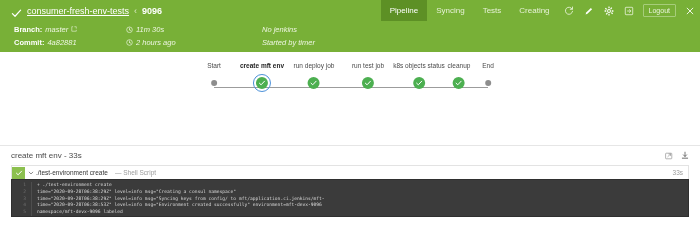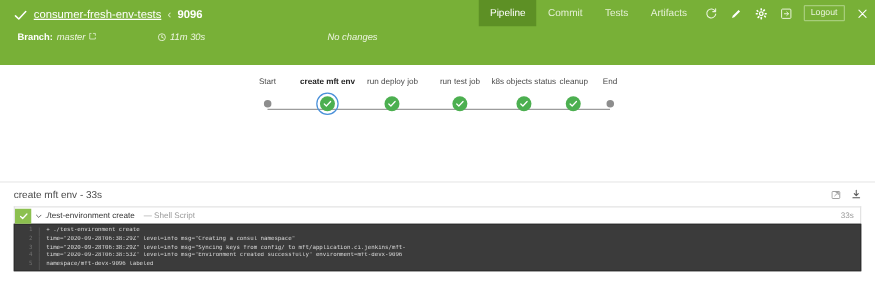--- a/index.html
+++ b/index.html
@@ -253,23 +253,23 @@
           <path d="M1.5 6.2 L4.4 9 L10.5 2.4" fill="none" stroke="#ffffff" stroke-width="1.3" stroke-linecap="round" stroke-linejoin="round"></path>
         </svg>
       </span>
       <span class="run-name">consumer-fresh-env-tests</span>
       <span class="run-sep">‹</span>
       <span class="run-id">9096</span>
     </div>
 
     <div class="hdr-nav">
       <div class="tab active">Pipeline</div>
-      <div class="tab">Commit</div>
+      <div class="tab">Syncing</div>
       <div class="tab">Tests</div>
-      <div class="tab">Artifacts</div>
+      <div class="tab">Creating</div>
 
       <div class="icon-btn">
         <svg viewBox="0 0 14 14" width="10" height="10">
           <path d="M11.4 4.2 A5 5 0 1 0 12 7.4" fill="none" stroke="#eaf4dc" stroke-width="1.2" stroke-linecap="round"></path>
           <path d="M11.9 1.4 L11.9 4.6 L8.7 4.6" fill="none" stroke="#eaf4dc" stroke-width="1.2" stroke-linecap="round" stroke-linejoin="round"></path>
         </svg>
       </div>
 
       <div class="icon-btn">
         <svg viewBox="0 0 14 14" width="10" height="10">
@@ -325,24 +325,42 @@
       <div class="meta-cell c2">
         <span class="mini-icon">
           <svg viewBox="0 0 10 10" width="7" height="7">
             <circle cx="5" cy="5.4" r="4" fill="none" stroke="#eaf4dc" stroke-width="1"></circle>
             <path d="M5 5.4 V3.1 M5 5.4 L6.7 6.3" fill="none" stroke="#eaf4dc" stroke-width="1" stroke-linecap="round"></path>
           </svg>
         </span>
         <span class="meta-value">11m 30s</span>
       </div>
       <div class="meta-cell c3">
-        <span class="meta-value">No changes</span>
-      </div>
-    </div>
-
+        <span class="meta-value">No jenkins</span>
+      </div>
+    </div>
+
+    <div class="meta-row">
+      <div class="meta-cell c1">
+        <span class="meta-label">Commit:</span>
+        <span class="meta-value">4a82881</span>
+      </div>
+      <div class="meta-cell c2">
+        <span class="mini-icon">
+          <svg viewBox="0 0 10 10" width="7" height="7">
+            <circle cx="5" cy="5" r="4" fill="none" stroke="#eaf4dc" stroke-width="1"></circle>
+            <path d="M5 5 V2.7 M5 5 L6.7 5.9" fill="none" stroke="#eaf4dc" stroke-width="1" stroke-linecap="round"></path>
+          </svg>
+        </span>
+        <span class="meta-value">2 hours ago</span>
+      </div>
+      <div class="meta-cell c3">
+        <span class="meta-value">Started by timer</span>
+      </div>
+    </div>
   </div>
 </div>
 
 <div class="graph-area">
   <div class="graph-inner">
 
     <div class="connector" style="left:18px; width:274px;"></div>
 
     <div class="stage" style="left:18px;">
       <div class="stage-label">Start</div>

